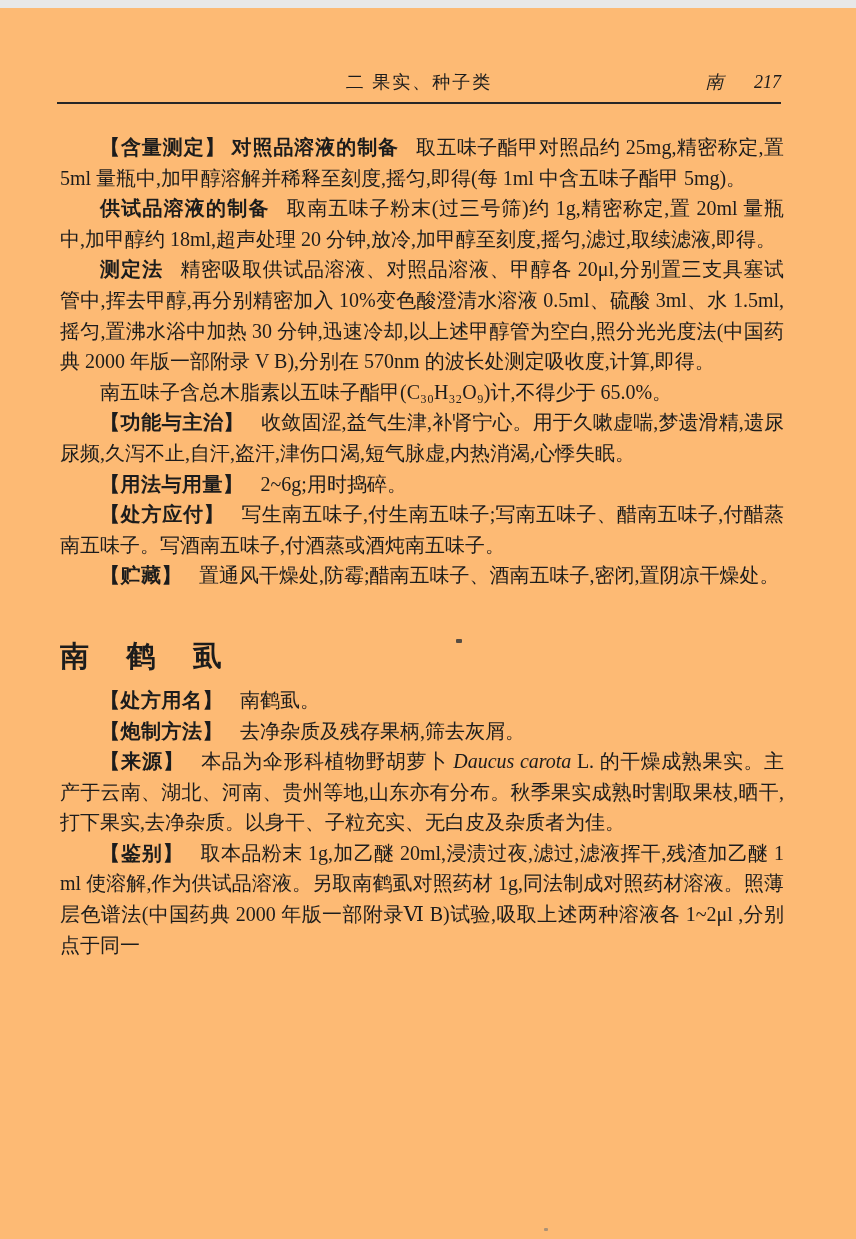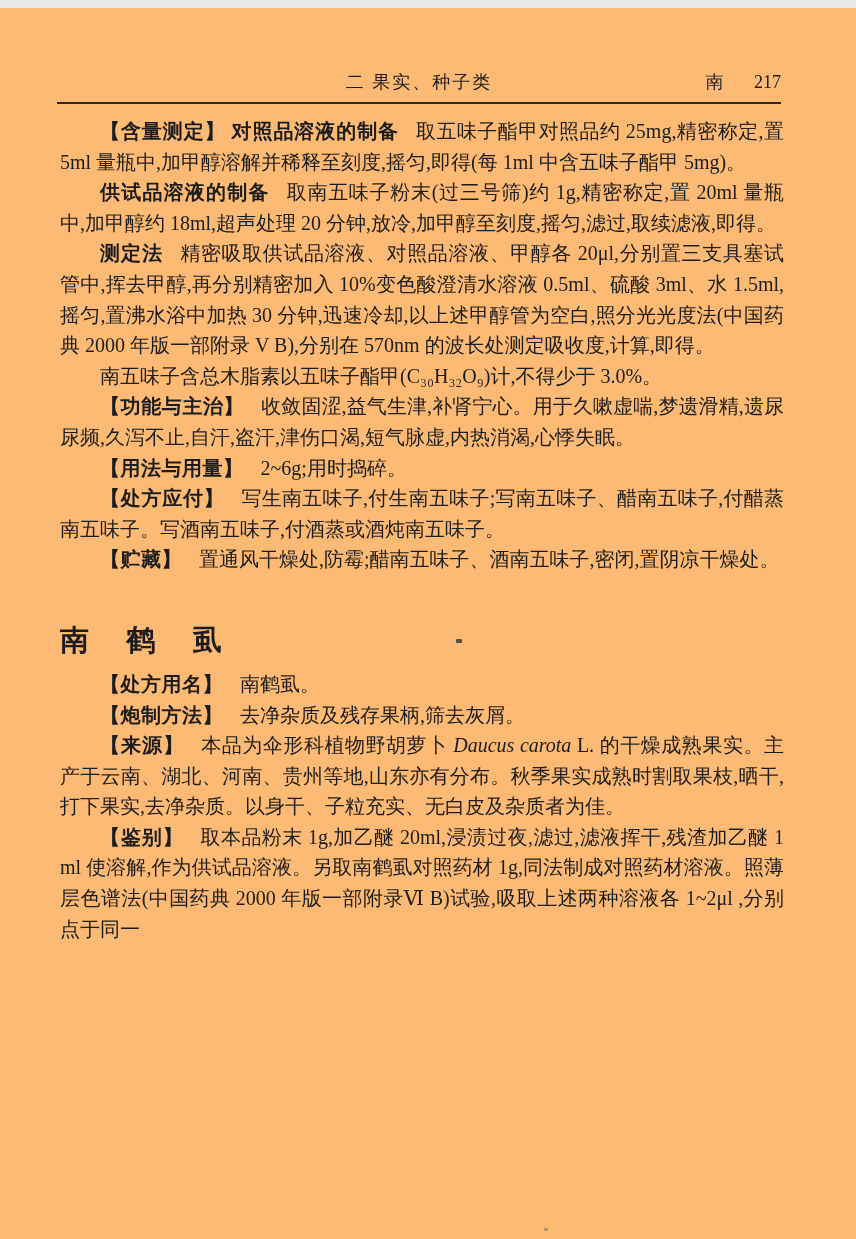--- a/index.html
+++ b/index.html
@@ -29,35 +29,36 @@
     position: absolute;
     left: 50%;
     transform: translateX(-50%);
     letter-spacing: 2px;
     white-space: nowrap;
   }
   .hdr-right {
     position: absolute;
     right: 0;
     white-space: nowrap;
+    font-style: italic;
   }
   .hdr-right .idx {
     margin-right: 26px;
   }
   .header-rule {
     position: absolute;
     top: 94px;
     left: 57px;
     right: 75px;
     height: 0;
     border-top: 2px solid #262626;
   }
   .body-text {
     position: absolute;
-    top: 108px;
+    top: 124px;
     left: 60px;
     width: 724px;
   }
   .para {
     margin: 0;
     font-size: 20px;
     line-height: 30.6px;
     text-align: justify;
     text-indent: 2em;
     word-break: break-all;
@@ -123,21 +124,21 @@
 
   <div class="header-rule"></div>
 
   <div class="body-text">
 
     <section>
       <div>
           <p class="para"><b>【含量测定】 对照品溶液的制备</b><span>取五味子酯甲对照品约 25mg,精密称定,置 5ml 量瓶中,加甲醇溶解并稀释至刻度,摇匀,即得(每 1ml 中含五味子酯甲 5mg)。</span></p>
           <p class="para"><b>供试品溶液的制备</b><span>取南五味子粉末(过三号筛)约 1g,精密称定,置 20ml 量瓶中,加甲醇约 18ml,超声处理 20 分钟,放冷,加甲醇至刻度,摇匀,滤过,取续滤液,即得。</span></p>
           <p class="para"><b>测定法</b><span>精密吸取供试品溶液、对照品溶液、甲醇各 20μl,分别置三支具塞试管中,挥去甲醇,再分别精密加入 10%变色酸澄清水溶液 0.5ml、硫酸 3ml、水 1.5ml,摇匀,置沸水浴中加热 30 分钟,迅速冷却,以上述甲醇管为空白,照分光光度法(中国药典 2000 年版一部附录 V B),分别在 570nm 的波长处测定吸收度,计算,即得。</span></p>
-          <p class="para"><span>南五味子含总木脂素以五味子酯甲(C₃₀H₃₂O₉)计,不得少于 3.0%。</span></p>
+          <p class="para"><span>南五味子含总木脂素以五味子酯甲(C₃₀H₃₂O₉)计,不得少于 65.0%。</span></p>
           <p class="para"><b>【功能与主治】</b><span>收敛固涩,益气生津,补肾宁心。用于久嗽虚喘,梦遗滑精,遗尿尿频,久泻不止,自汗,盗汗,津伤口渴,短气脉虚,内热消渴,心悸失眠。</span></p>
           <p class="para"><b>【用法与用量】</b><span>2~6g;用时捣碎。</span></p>
           <p class="para"><b>【处方应付】</b><span>写生南五味子,付生南五味子;写南五味子、醋南五味子,付醋蒸南五味子。写酒南五味子,付酒蒸或酒炖南五味子。</span></p>
           <p class="para"><b>【贮藏】</b><span>置通风干燥处,防霉;醋南五味子、酒南五味子,密闭,置阴凉干燥处。</span></p>
         </div>
     </section>
 
     <section>
       <h1 class="title-cn">南 鹤 虱</h1>
       <div>

